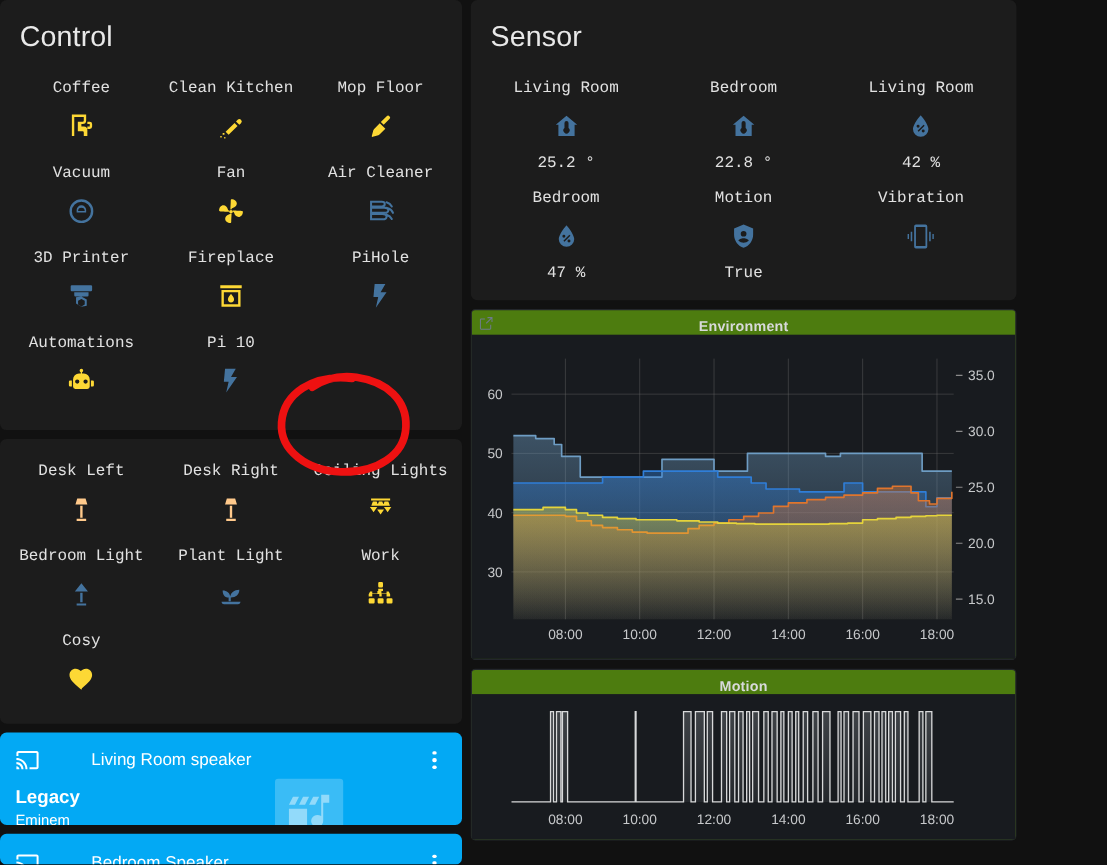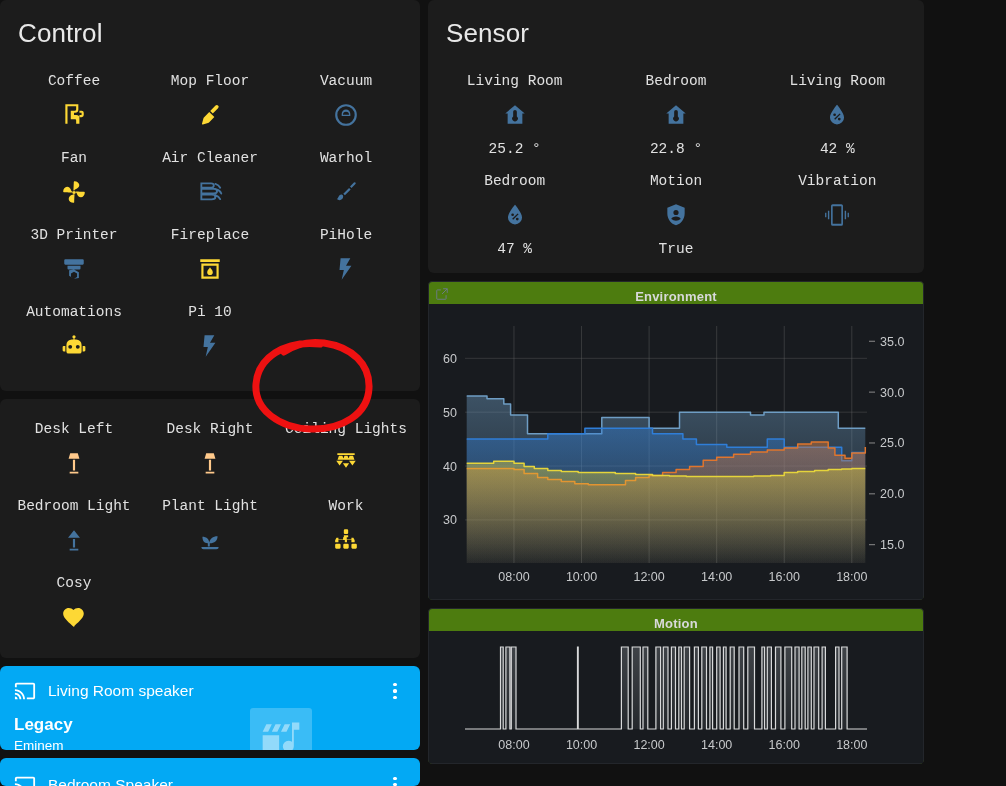--- a/index.html
+++ b/index.html
@@ -80,20 +80,21 @@
     background: #03a9f4;
     border-radius: 6px;
     position: relative;
     overflow: hidden;
     color: #ffffff;
   }
   .media-head {
     display: flex;
     align-items: center;
     padding: 14px 14px 0 14px;
+    gap: 35px;
   }
   .media-cast-icon { width: 22px; height: 22px; flex: 0 0 auto; }
   .media-cast-icon svg { width: 22px; height: 22px; display: block; fill: #fff; }
   .media-title {
     font-size: 15.5px;
     margin-left: 12px;
     color: #fff;
     flex: 1 1 auto;
   }
   .dots {
@@ -188,20 +189,28 @@
       <div class="glance" id="control-grid">
           <div class="glance-item">
             <div class="glance-name">Coffee</div>
             <span class="glance-icon">
               <svg viewBox="0 0 24 24">
                 <path fill="#fdd835" d="M4 2h12v5a3 3 0 0 1-3 3h-1v2h2a3 3 0 0 1 3 3v5H4V2zm2 2v16h8v-3a1 1 0 0 0-1-1H9V8h4a1 1 0 0 0 1-1V4H6zm11 4h2a2 2 0 0 1 2 2v2a2 2 0 0 1-2 2h-2v-2h2v-2h-2V8z"></path>
               </svg>
             </span>
           </div>
           <div class="glance-item">
+            <div class="glance-name">Clean Kitchen</div>
+            <span class="glance-icon">
+              <svg viewBox="0 0 24 24">
+                <path fill="#fdd835" d="M7.5 16.5L15 9l2.5 2.5-7.5 7.5-2.5-2.5zM16.2 7.8l1.4-1.4a2 2 0 0 1 2.8 0 2 2 0 0 1 0 2.8l-1.4 1.4-2.8-2.8zM5 17.5h1.5V19H5v-1.5zm-2 2.5h1.2v1.2H3V20zm3.3.8h1V22h-1v-.7z"></path>
+              </svg>
+            </span>
+          </div>
+          <div class="glance-item">
             <div class="glance-name">Mop Floor</div>
             <span class="glance-icon">
               <svg viewBox="0 0 24 24">
                 <path fill="#fdd835" d="M19.4 3.3a1.6 1.6 0 0 0-2.3 0l-4.9 4.9 2.4 2.4 4.8-4.9a1.6 1.6 0 0 0 0-2.4zM11.3 9.3L6.6 14a3 3 0 0 0-.7 1.2L4.6 20a.6.6 0 0 0 .8.7l4.7-1.4c.5-.1.9-.4 1.2-.7l4.7-4.7-4.7-4.6z"></path>
               </svg>
             </span>
           </div>
           <div class="glance-item">
             <div class="glance-name">Vacuum</div>
             <span class="glance-icon">
@@ -216,28 +225,20 @@
               <svg viewBox="0 0 24 24">
                 <path fill="#fdd835" d="M12 11a1.5 1.5 0 1 0 0 3 1.5 1.5 0 0 0 0-3zM12.5 2c2.4 0 4.4 1.6 4.4 3.6 0 1.8-1.5 3.3-3.5 3.8-.6.2-1 .6-1 1.1h-.9c0-1 .3-5.9.3-7.4 0-.7.3-1.1.7-1.1zM22 12.5c0 2.4-1.6 4.4-3.6 4.4-1.8 0-3.3-1.5-3.8-3.5-.2-.6-.6-1-1.1-1v-.9c1 0 5.9.3 7.4.3.7 0 1.1.3 1.1.7zM11.5 22c-2.4 0-4.4-1.6-4.4-3.6 0-1.8 1.5-3.3 3.5-3.8.6-.2 1-.6 1-1.1h.9c0 1-.3 5.9-.3 7.4 0 .7-.3 1.1-.7 1.1zM2 11.5c0-2.4 1.6-4.4 3.6-4.4 1.8 0 3.3 1.5 3.8 3.5.2.6.6 1 1.1 1v.9c-1 0-5.9-.3-7.4-.3-.7 0-1.1-.3-1.1-.7z"></path>
               </svg>
             </span>
           </div>
           <div class="glance-item">
             <div class="glance-name">Air Cleaner</div>
             <span class="glance-icon">
               <svg viewBox="0 0 24 24" fill="none" stroke="#44739e" stroke-width="1.7" stroke-linecap="round">
                 <path d="M4 4h9c1.5 0 2.5 1 2.5 2s-1 2-2.5 2H4V4zm0 5h11c2 0 3.5 1 3.5 2.2S17 13.4 15 13.4H4V9zm0 5.4h9.5c2 0 3.5 1 3.5 2.2s-1.5 2.2-3.5 2.2H4v-4.4zM17 4.5c2 .6 3.6 2 4.4 3.6M18 9.6c2.2.7 3.8 2.2 4.4 3.8M17 15c2 .6 3.6 2 4.4 3.6"></path>
-              </svg>
-            </span>
-          </div>
-          <div class="glance-item">
-            <div class="glance-name">Warhol</div>
-            <span class="glance-icon">
-              <svg viewBox="0 0 24 24">
-                <path fill="#44739e" d="M20.7 3.3a1 1 0 0 0-1.4 0l-3.6 3.6 1.4 1.4 3.6-3.6a1 1 0 0 0 0-1.4zM14.8 8.2L9.5 13.5l1.5 1.5 5.3-5.3-1.5-1.5zM8.3 14.4c-.8-.2-1.7.1-2.3.7-1 1-1 2.4-2.2 3.4.3.5 1.3 1 2.3 1 1.8 0 3.3-1.5 3.3-3.3 0-.7-.4-1.4-1.1-1.8z"></path>
               </svg>
             </span>
           </div>
           <div class="glance-item">
             <div class="glance-name">3D Printer</div>
             <span class="glance-icon">
               <svg viewBox="0 0 24 24">
                 <path fill="#44739e" d="M4 3h16a1 1 0 0 1 1 1v3a1 1 0 0 1-1 1H4a1 1 0 0 1-1-1V4a1 1 0 0 1 1-1zm2 6h12v2.5a1 1 0 0 1-1 1H7a1 1 0 0 1-1-1V9zm6 3.5l4.5 2.6v5.2L12 21 7.5 18.3v-5.2L12 12.5zm0 2l-2.8 1.6v3.2l2.8 1.6 2.8-1.6v-3.2L12 14.5z"></path>
               </svg>
             </span>

